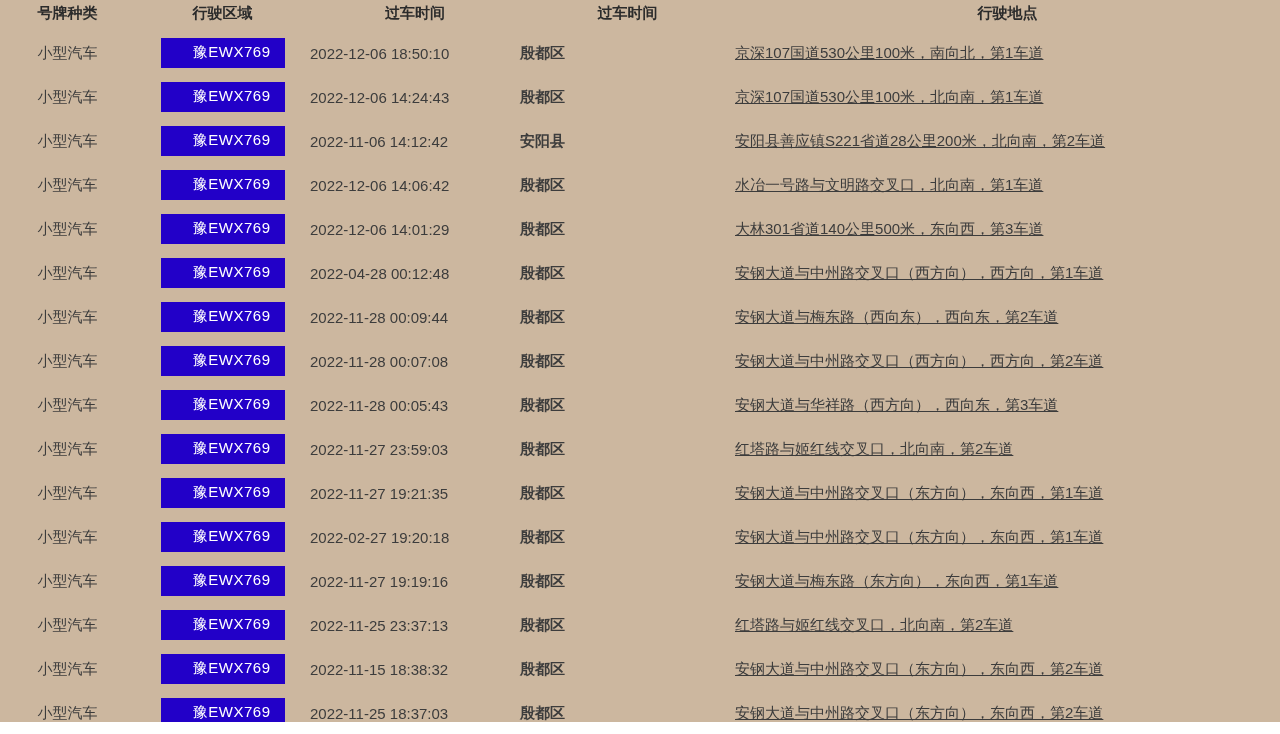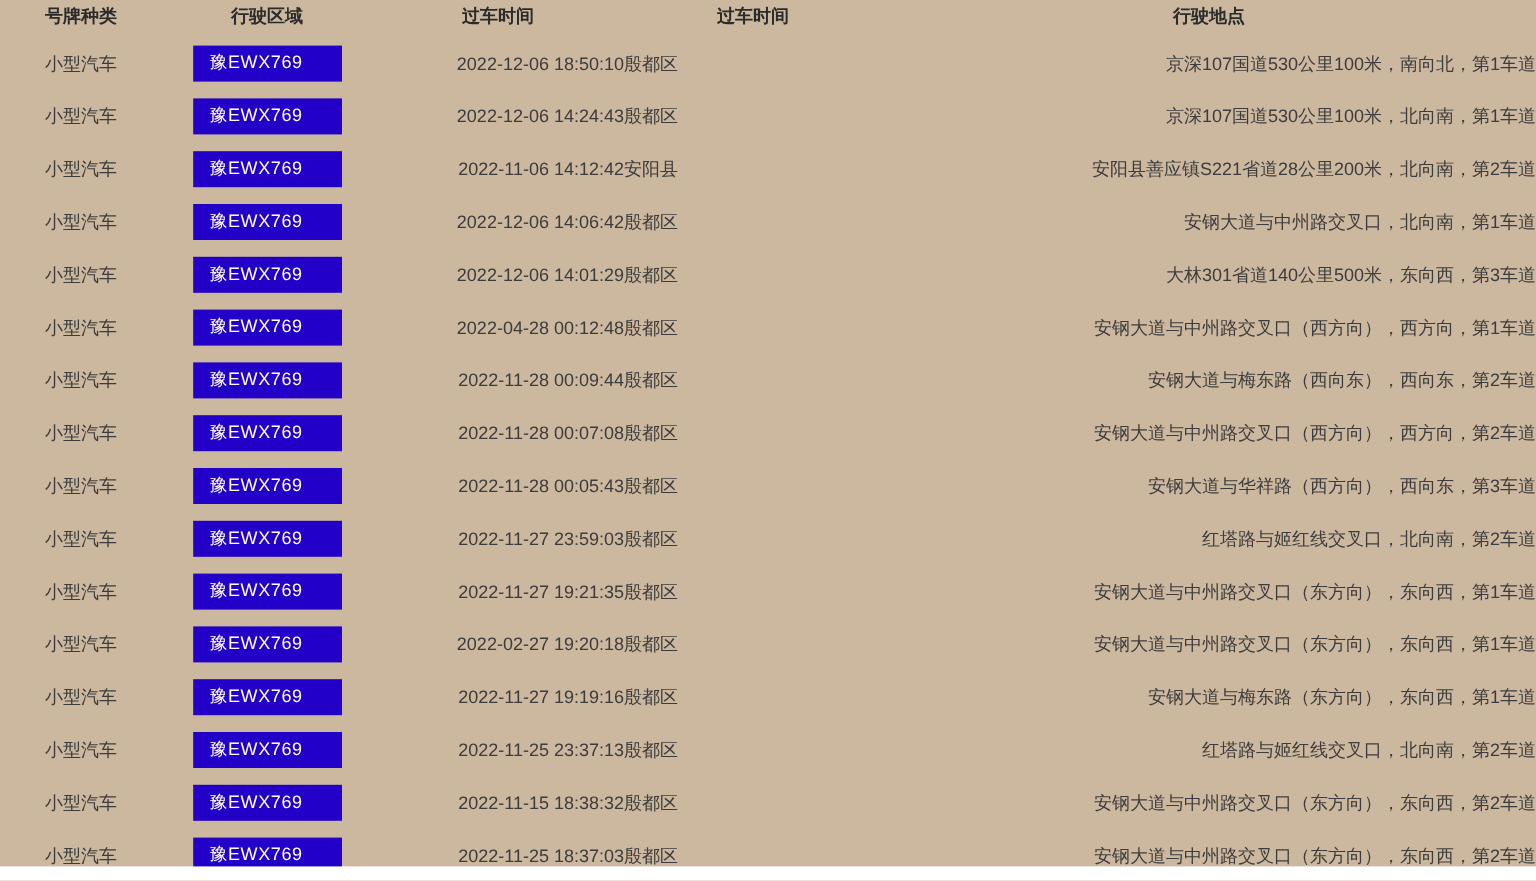--- a/index.html
+++ b/index.html
@@ -44,39 +44,39 @@
   }
   
   col.c-type   { width: 135px; }
   col.c-plate  { width: 175px; }
   col.c-time   { width: 210px; }
   col.c-area   { width: 215px; }
   col.c-place  { width: 545px; }
 
   td.type  { text-align: center; margin-left: 36px; }
   td.plate { text-align: center; }
-  td.time  { text-align: right; }
-  td.area  { padding-left: 20px; text-align: left; }
-  td.place { padding-left: 10px; text-align: right; }
+  td.time  { text-align: left; }
+  td.area  { padding-left: 20px; text-align: left; font-weight: bold; }
+  td.place { padding-left: 10px; text-align: left; text-decoration: underline; }
 
   th.type  { text-align: center; }
   th.plate { text-align: center; }
   th.time  { text-align: center; }
   th.area  { text-align: center; }
   th.place { text-align: center; }
 
   .plate-badge {
     display: inline-block;
     background: #2200c8;
     color: #ffffff;
     font-size: 15px;
     letter-spacing: 0.5px;
     padding: 5px 14px 6px 14px;
     min-width: 96px;
-    text-align: left;
+    text-align: right;
     box-sizing: content-box;
   }
   .bottom-strip {
     position: absolute;
     left: 0;
     bottom: 0;
     width: 1280px;
     height: 12px;
     background: #ffffff;
   }
@@ -123,21 +123,21 @@
           <td class="plate"><span class="plate-badge">豫EWX769</span></td>
           <td class="time">2022-11-06 14:12:42</td>
           <td class="area">安阳县</td>
           <td class="place">安阳县善应镇S221省道28公里200米，北向南，第2车道</td>
         </tr>
         <tr>
           <td class="type">小型汽车</td>
           <td class="plate"><span class="plate-badge">豫EWX769</span></td>
           <td class="time">2022-12-06 14:06:42</td>
           <td class="area">殷都区</td>
-          <td class="place">安钢大道与中州路交叉口，北向南，第1车道</td>
+          <td class="place">水冶一号路与文明路交叉口，北向南，第1车道</td>
         </tr>
         <tr>
           <td class="type">小型汽车</td>
           <td class="plate"><span class="plate-badge">豫EWX769</span></td>
           <td class="time">2022-12-06 14:01:29</td>
           <td class="area">殷都区</td>
           <td class="place">大林301省道140公里500米，东向西，第3车道</td>
         </tr>
         <tr>
           <td class="type">小型汽车</td>

